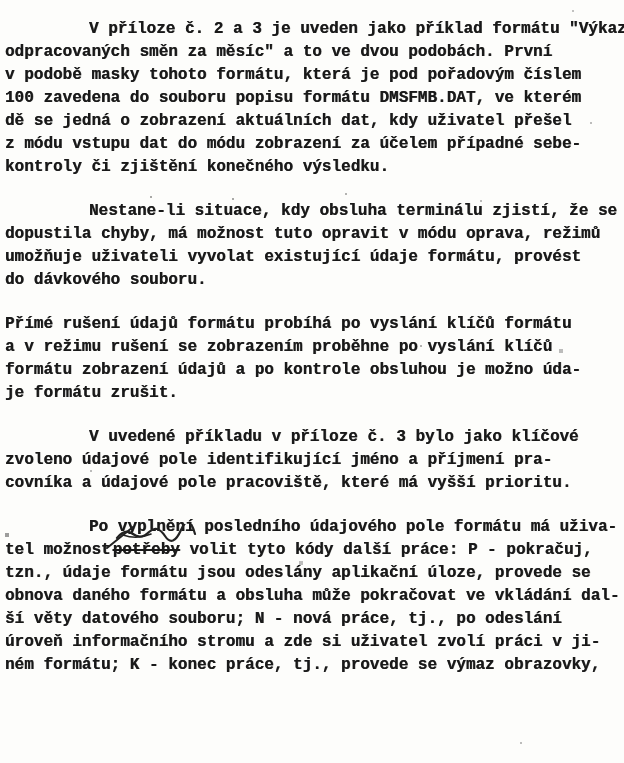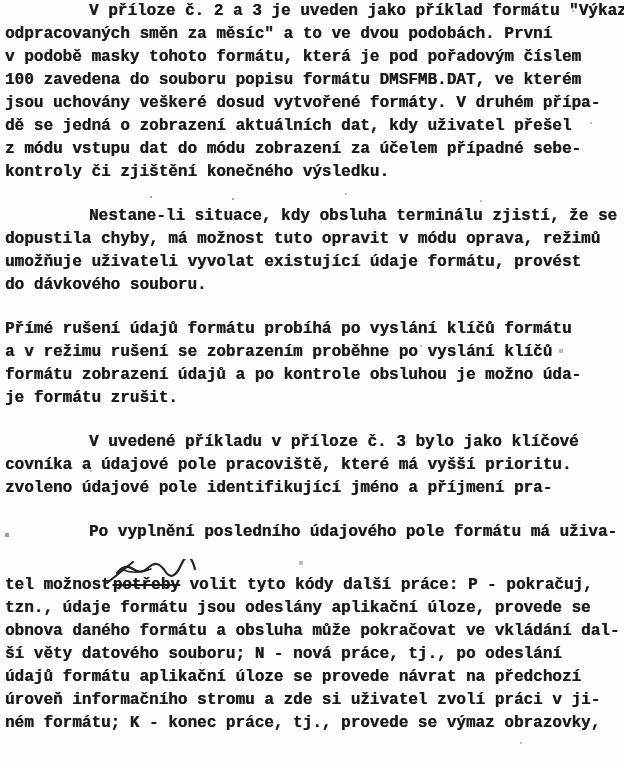--- a/index.html
+++ b/index.html
@@ -4,33 +4,33 @@
 <style>
   html, body { margin:0; padding:0; }
   body {
     width:624px; height:763px; overflow:hidden;
     background:#fdfdfb;
   }
   .page {
     position:relative;
     width:624px; height:763px;
     box-sizing:border-box;
-    padding:0 0 0 5px;
+    padding:18px 0 0 5px;
     font-family:"Liberation Mono","DejaVu Sans Mono",monospace;
     font-weight:700;
     font-size:16px;
     line-height:23px;
     color:#191919;
     text-shadow:0.5px 0 0 rgba(25,25,25,0.55), 0 0 0.6px rgba(25,25,25,0.45);
   }
   .para { margin:0 0 21px 0; }
   .para:last-child { margin-bottom:0; }
   .ln { white-space:pre; }
   .ind { padding-left:84px; }
-  .struck-wrap { position:relative; display:inline-block; margin-left:2px;margin-top:30px; }
+  .struck-wrap { position:relative; display:inline-block; margin-left:2px; }
   .struck {
     text-decoration:line-through;
     text-decoration-thickness:2px;
   }
   .scribble {
     position:absolute; left:-10px; top:-15px;
     width:100px; height:26px;
     pointer-events:none;
   }
   .scribble svg { display:block; width:100%; height:100%; }
@@ -59,21 +59,20 @@
 <body>
 
 <div class="page">
   <div class="noise"></div>
 
   <div class="para">
     <div class="ln ind">V příloze č. 2 a 3 je uveden jako příklad formátu "Výkaz</div>
     <div class="ln">odpracovaných směn za měsíc" a to ve dvou podobách. První</div>
     <div class="ln">v podobě masky tohoto formátu, která je pod pořadovým číslem</div>
     <div class="ln">100 zavedena do souboru popisu formátu DMSFMB.DAT, ve kterém</div>
-    <div class="ln">jsou uchovány veškeré dosud vytvořené formáty. V druhém přípa-</div>
     <div class="ln">dě se jedná o zobrazení aktuálních dat, kdy uživatel přešel</div>
     <div class="ln">z módu vstupu dat do módu zobrazení za účelem případné sebe-</div>
     <div class="ln">kontroly či zjištění konečného výsledku.</div>
   </div>
 
   <div class="para">
     <div class="ln ind">Nestane-li situace, kdy obsluha terminálu zjistí, že se</div>
     <div class="ln">dopustila chyby, má možnost tuto opravit v módu oprava, režimů</div>
     <div class="ln">umožňuje uživateli vyvolat existující údaje formátu, provést</div>
     <div class="ln">do dávkového souboru.</div>
@@ -81,31 +80,30 @@
 
   <div class="para">
     <div class="ln">Přímé rušení údajů formátu probíhá po vyslání klíčů formátu</div>
     <div class="ln">a v režimu rušení se zobrazením proběhne po vyslání klíčů</div>
     <div class="ln">formátu zobrazení údajů a po kontrole obsluhou je možno úda-</div>
     <div class="ln">je formátu zrušit.</div>
   </div>
 
   <div class="para">
     <div class="ln ind">V uvedené příkladu v příloze č. 3 bylo jako klíčové</div>
+    <div class="ln">zvoleno údajové pole identifikující jméno a příjmení pra-</div>
     <div class="ln">covníka a údajové pole pracoviště, které má vyšší prioritu.</div>
-    <div class="ln">zvoleno údajové pole identifikující jméno a příjmení pra-</div>
   </div>
 
   <div class="para">
     <div class="ln ind">Po vyplnění posledního údajového pole formátu má uživa-</div>
     <div class="ln"><span>tel možnost</span><span class="struck-wrap"><span class="scribble"><svg viewBox="0 0 100 26" xmlns="http://www.w3.org/2000/svg">
               <path d="M4 24 L 30 3" stroke="#222" stroke-width="2" fill="none" stroke-linecap="round"></path>
               <path d="M14 14 Q 22 4 30 10 T 46 8 T 62 12 T 78 6 T 92 10" stroke="#222" stroke-width="2.2" fill="none" stroke-linecap="round"></path>
               <path d="M20 11 Q 34 16 48 10" stroke="#222" stroke-width="1.6" fill="none" stroke-linecap="round"></path>
             </svg></span><span class="struck">potřeby</span></span><span> volit tyto kódy další práce: P - pokračuj,</span></div>
     <div class="ln">tzn., údaje formátu jsou odeslány aplikační úloze, provede se</div>
     <div class="ln">obnova daného formátu a obsluha může pokračovat ve vkládání dal-</div>
     <div class="ln">ší věty datového souboru; N - nová práce, tj., po odeslání</div>
-    <div class="ln">údajů formátu aplikační úloze se provede návrat na předchozí</div>
     <div class="ln">úroveň informačního stromu a zde si uživatel zvolí práci v ji-</div>
     <div class="ln">ném formátu; K - konec práce, tj., provede se výmaz obrazovky,</div>
   </div>
 </div>
 
 </body></html>

